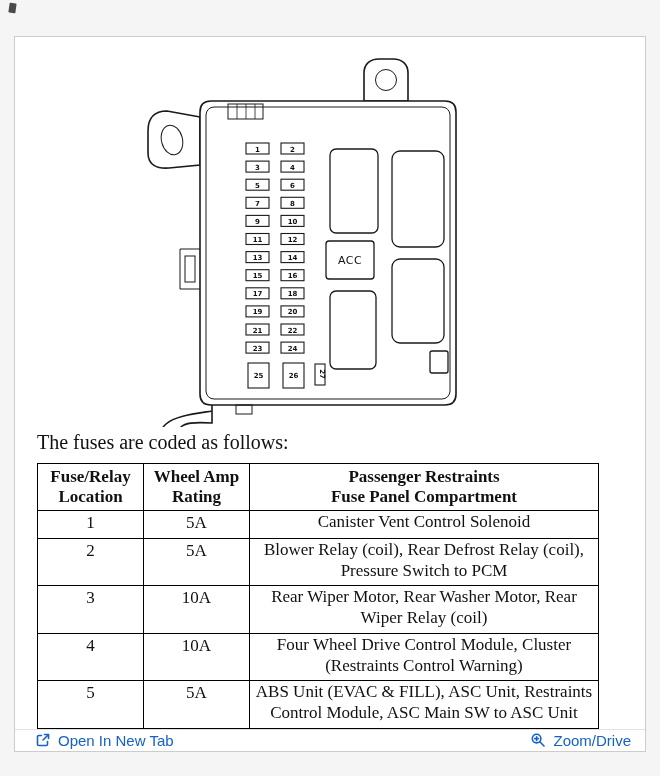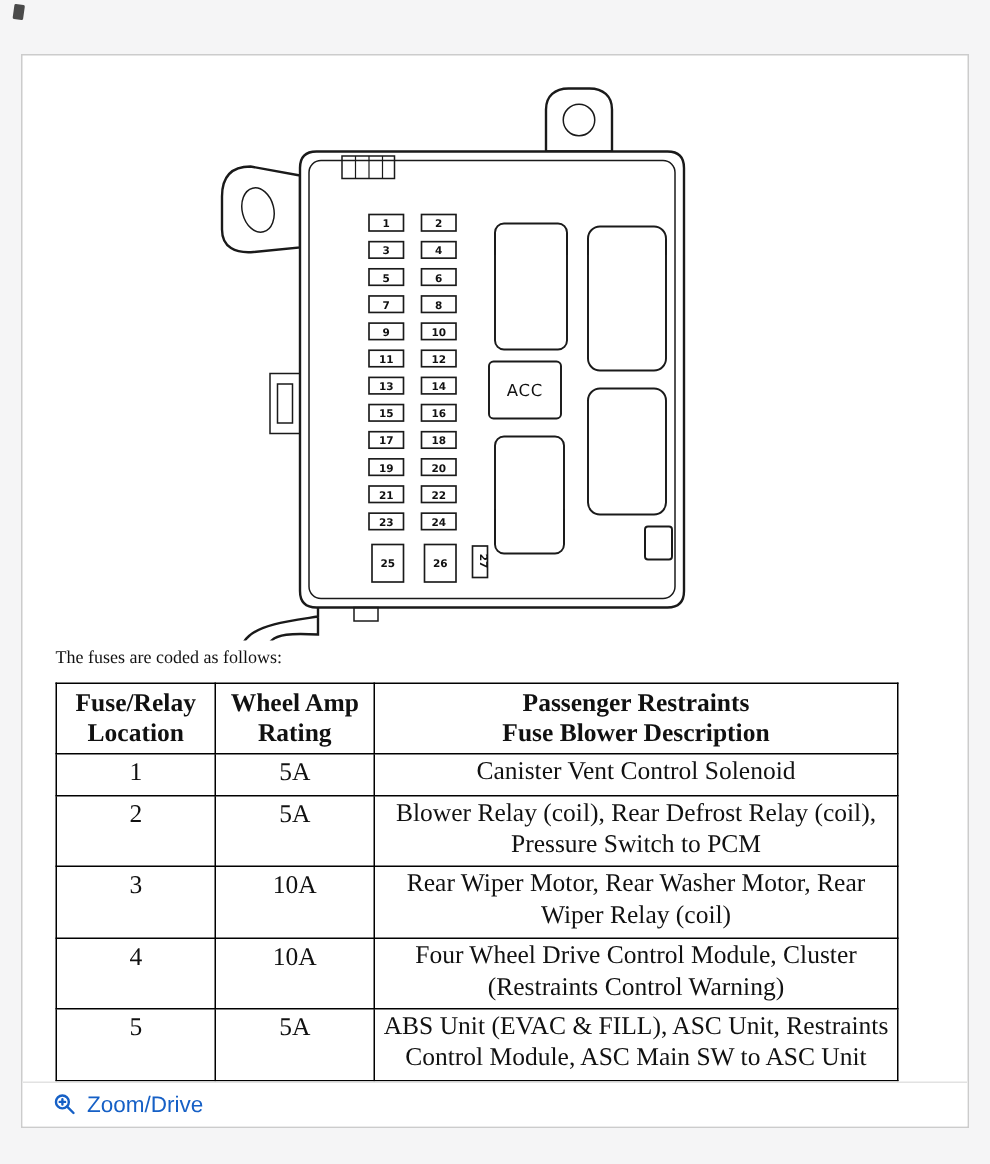--- a/index.html
+++ b/index.html
@@ -23,21 +23,21 @@
   .diagram-wrap{flex:0 0 auto;}
   svg{display:block;}
   .outline{fill:#ffffff;stroke:#1a1a1a;stroke-width:1.6;}
   .outline-thin{fill:none;stroke:#1a1a1a;stroke-width:1;}
   .relay{fill:#ffffff;stroke:#1a1a1a;stroke-width:1.3;}
   .fuse-box{fill:#ffffff;stroke:#1a1a1a;stroke-width:1.1;}
   .fuse-num{font:600 7px "DejaVu Sans",sans-serif;fill:#111;text-anchor:middle;}
   .acc-text{font:11px "DejaVu Sans",sans-serif;letter-spacing:.5px;fill:#111;text-anchor:middle;}
   .hatch{stroke:#1a1a1a;stroke-width:.8;}
 
-  .intro{font-size:12px;margin:4px 0 9px 22px;}
+  .intro{font-size:20px;margin:4px 0 9px 22px;}
 
   table.fuse{border-collapse:collapse;margin-left:22px;width:562px;border:1.5px solid #000;table-layout:fixed;}
   .fuse th,.fuse td{border:1px solid #000;font-size:17px;}
   .fuse th{padding:3px 4px;text-align:center;line-height:1.18;font-weight:bold;}
   .fuse th span{display:block;}
   .fuse td{vertical-align:top;padding:1px 5px 4px;line-height:1.22;text-align:center;}
   .fuse td.c{text-align:center;padding-top:2px;}
 
   .footer{
     margin-top:auto;height:36px;border-top:1px solid #e2e2e2;
@@ -179,21 +179,21 @@
         <th>
           <span>Fuse/Relay</span>
             <span>Location</span>
         </th>
         <th>
           <span>Wheel Amp</span>
             <span>Rating</span>
         </th>
         <th>
           <span>Passenger Restraints</span>
-            <span>Fuse Blower Description</span>
+            <span>Fuse Panel Compartment</span>
         </th>
       </tr>
     </thead>
     <tbody>
         <tr>
           <td class="c">1</td>
           <td class="c">5A</td>
           <td class="d">Canister Vent Control Solenoid</td>
         </tr>
         <tr>
@@ -213,20 +213,28 @@
         </tr>
         <tr>
           <td class="c">5</td>
           <td class="c">5A</td>
           <td class="d">ABS Unit (EVAC &amp; FILL), ASC Unit, Restraints Control Module, ASC Main SW to ASC Unit</td>
         </tr>
       </tbody>
   </table>
 
   <div class="footer">
+    <a class="link">
+      <svg width="16" height="16" viewBox="0 0 16 16">
+        <path d="M6.5 3.5H3.8c-.7 0-1.3.6-1.3 1.3v7.4c0 .7.6 1.3 1.3 1.3h7.4c.7 0 1.3-.6 1.3-1.3V9.5"></path>
+        <path d="M9.5 2.5h4v4"></path>
+        <path d="M13.3 2.7 8 8"></path>
+      </svg>
+      <span>Open In New Tab</span>
+    </a>
     <a class="link">
       <svg width="16" height="16" viewBox="0 0 16 16">
         <circle cx="6.6" cy="6.6" r="4.3"></circle>
         <path d="M9.8 9.8 14 14"></path>
         <path d="M6.6 4.8v3.6M4.8 6.6h3.6"></path>
       </svg>
       <span>Zoom/Drive</span>
     </a>
   </div>
 

